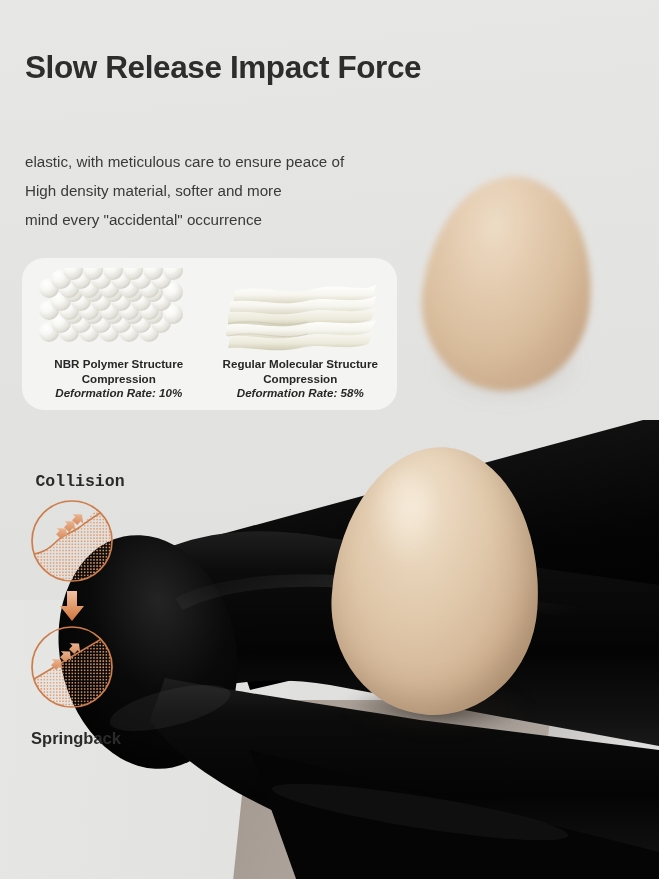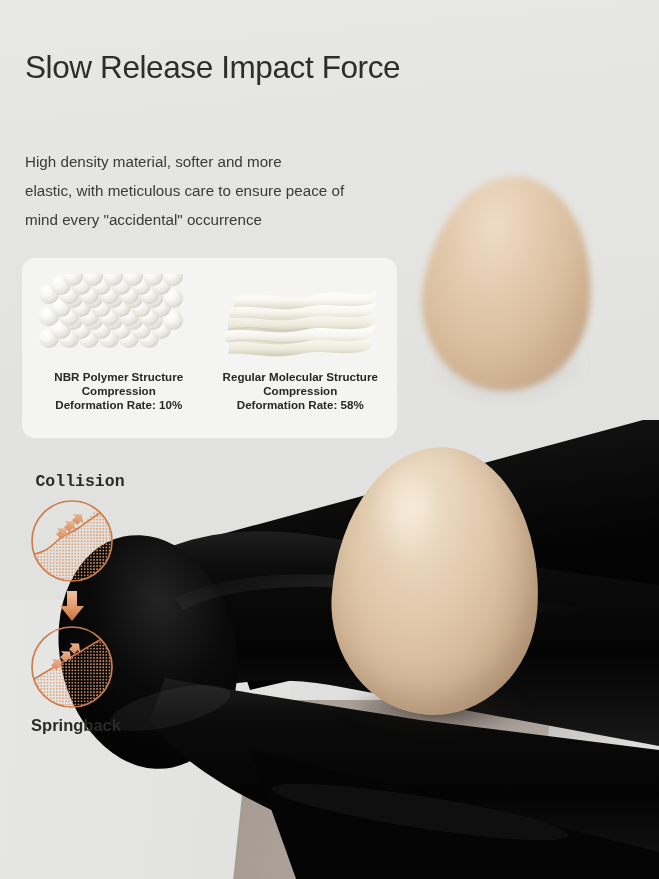--- a/index.html
+++ b/index.html
@@ -128,21 +128,21 @@
     filter: blur(7px);
     z-index: 5;
   }
 
   
   .headline {
     position: absolute;
     left: 25px; top: 48px;
     width: 600px;
     font-size: 31.5px;
-    font-weight: 400;
+    font-weight: 700;
     line-height: 38px;
     letter-spacing: -0.4px;
     color: #2d2d2d;
     z-index: 20;
   }
   .headline .l2 { display:block; }
 
   .subcopy {
     position: absolute;
     left: 25px; top: 147px;
@@ -151,23 +151,23 @@
     line-height: 29px;
     color: #3a3a3a;
     z-index: 20;
   }
   .subcopy span { display:block; }
 
   
   .card {
     position: absolute;
     left: 22px; top: 258px;
-    width: 375px; height: 180px;
+    width: 375px; height: 152px;
     background: #f4f4f2;
-    border-radius: 13px;
+    border-radius: 22px;
     z-index: 18;
   }
   .card-cols {
     display: flex;
     width: 100%;
     height: 100%;
     padding: 14px 6px 10px 6px;
   }
   .card-col {
     flex: 1;
@@ -181,38 +181,38 @@
   .cap {
     text-align: center;
     color: #272727;
     font-size: 11.6px;
     line-height: 14.2px;
     font-weight: 600;
     margin-top: 2px;
   }
   .cap .t1 { display:block; }
   .cap .t2 { display:block; }
-  .cap .t3 { display:block; }
+  .cap .t3 { display:block;font-style:italic; }
 
   
   .diagram {
     position: absolute;
     left: 18px; top: 472px;
     width: 150px;
     z-index: 20;
   }
   .dg-label {
     font-size: 16.5px;
     font-weight: 700;
     color: #2a2a2a;
     text-align: center;
     width: 112px;
   }
   .dg-label.top { margin-left: 6px; margin-bottom: 6px; font-family: Liberation Mono, monospace; }
-  .dg-label.bottom { margin-left: 2px; margin-top: 1px; }
+  .dg-label.bottom { margin-left: 2px; margin-top: 14px; }
   .dg-circle { margin-left: 10px; }
   .dg-arrow { margin-left: 10px; width:88px; text-align:center; height:34px; }
 </style>
 </head>
 <body>
 
 <div id="scene">
 
   <div class="wall-left"></div>
   <div class="floor-block"></div>
@@ -278,22 +278,22 @@
 
   <div class="egg-main-contact"></div>
   <div class="egg egg-main"></div>
   <div class="egg-main-hl"></div>
 
   <h1 class="headline">
     <span class="l1">Slow Release Impact Force</span>
   </h1>
 
   <div class="subcopy">
+    <span>elastic, with meticulous care to ensure peace of</span>
     <span>High density material, softer and more</span>
-    <span>elastic, with meticulous care to ensure peace of</span>
     <span>mind every "accidental" occurrence</span>
   </div>
 
   <div class="card">
     <div class="card-cols">
 
       <div class="card-col">
         <div class="struct-img">
           <svg width="172" height="92" viewBox="0 0 172 92">
             <defs>

